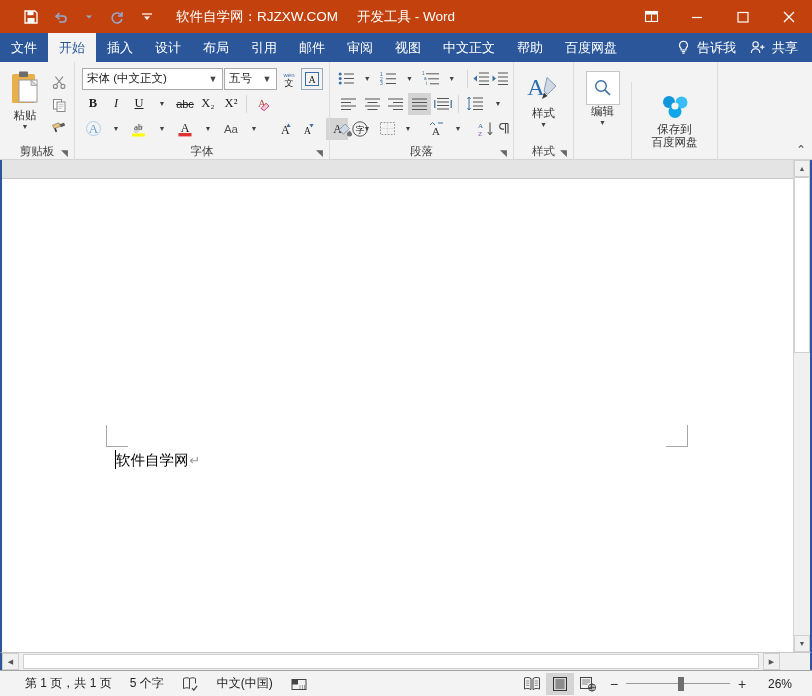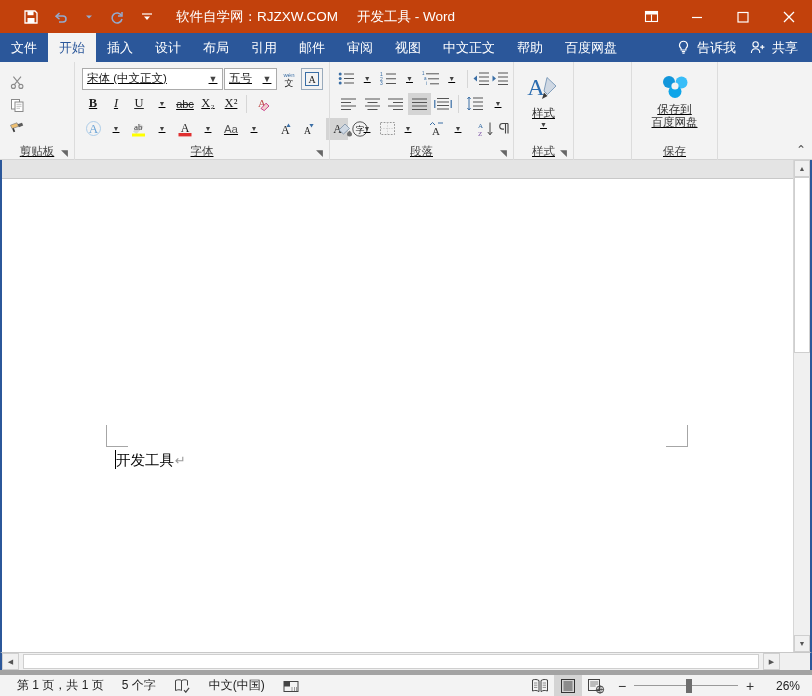--- a/index.html
+++ b/index.html
@@ -104,21 +104,20 @@
     background: #f3f3f3;
     border-bottom: 1px solid #d4d4d4;
     display: flex;
     position: relative;
   }
   .rgroup {
     display: flex; flex-direction: column;
     position: relative;
     height: 98px;
     padding-top: 3px;
-    text-decoration: underline;
   }
   .rgroup + .rgroup { border-left: 1px solid #dcdcdc; }
   .rgroup-body {
     flex: 1;
     display: flex;
     align-items: flex-start;
     padding: 2px 4px 0 4px;
   }
   .rgroup-title {
     height: 17px;
@@ -187,21 +186,21 @@
   .grp-para { width: 184px; }
   .pbtn {
     width: 23px; height: 22px;
     display: flex; align-items: center; justify-content: center;
   }
   .pbtn.sel { background: #d4d4d4; }
 
   
   .grp-styles { width: 60px; }
   .grp-edit { width: 58px; }
-  .grp-save { width: 86px; }
+  .grp-save { width: 86px; margin-top: 20px; }
   .big-btn {
     width: 100%;
     display: flex; flex-direction: column; align-items: center;
     padding-top: 4px;
   }
   .big-btn-lbl { font-size: 11.5px; color: #333; line-height: 13px; text-align: center; }
   .edit-icon-box {
     width: 34px; height: 34px;
     border: 1px solid #c6c6c6; background: #fff;
     display: flex; align-items: center; justify-content: center;
@@ -305,24 +304,24 @@
     height: 100%;
     background: #ffffff;
     border: 1px solid #cfcfcf;
   }
   .hs-spacer { width: 30px; background: #f0f0f0; }
 
   
   .statusbar {
     height: 26px; flex: 0 0 26px;
     background: #f3f3f3;
-    border-top: 5px solid #a3a3a3;
+    border-top: 1px solid #a3a3a3;
     display: flex; align-items: center;
     font-size: 12px; color: #222;
-    padding: 0 8px;
+    padding: 0 16px;
   }
   .sb-item {
     display: flex; align-items: center;
     padding: 0 9px;
     height: 22px;
     white-space: nowrap;
   }
   .sb-right { margin-left: auto; display: flex; align-items: center; gap: 0px; }
   .view-btn {
     width: 28px; height: 22px;
@@ -443,20 +442,32 @@
         </span>
         <span>共享</span>
       </div>
     </div>
   </div>
 
   <div class="ribbon">
 
     <div class="rgroup grp-clipboard">
       <div class="rgroup-body">
+        <div class="paste-big">
+          <span>
+            <svg width="36" height="38" viewBox="0 0 36 38">
+              <rect x="5" y="4" width="23" height="29" rx="1.5" fill="#e8b04b"></rect>
+              <rect x="12" y="1.5" width="9" height="5.5" rx="1" fill="#6d6d6d"></rect>
+              <rect x="12" y="10" width="18" height="22" fill="#ffffff" stroke="#9a9a9a" stroke-width="1"></rect>
+              <path d="M24 10l6 5.5h-6z" fill="#d8d8d8" stroke="#9a9a9a" stroke-width="0.8"></path>
+            </svg>
+          </span>
+          <span class="paste-label">粘贴</span>
+          <span class="caret-sm">▼</span>
+        </div>
         <div class="clip-small-col">
           <div class="clip-small-btn">
             <span>
               <svg width="15" height="15" viewBox="0 0 15 15">
                   <circle cx="3.4" cy="11.4" r="2" fill="none" stroke="#8a8a8a" stroke-width="1.1"></circle>
                   <circle cx="10.9" cy="11.4" r="2" fill="none" stroke="#8a8a8a" stroke-width="1.1"></circle>
                   <path d="M4.2 9.8 11 1.6M10.1 9.8 3.4 1.6" stroke="#8a8a8a" stroke-width="1.1"></path>
                 </svg>
             </span>
           </div>
@@ -744,20 +755,32 @@
           <span class="caret-sm">▼</span>
         </div>
       </div>
       <div class="rgroup-title">
         <span>样式</span>
         <span class="dlg-launcher">◥</span>
       </div>
     </div>
 
     <div class="rgroup grp-edit">
+      <div class="rgroup-body">
+        <div class="big-btn">
+          <span class="edit-icon-box">
+            <svg width="20" height="20" viewBox="0 0 20 20">
+                <circle cx="8" cy="8" r="5.3" fill="none" stroke="#3a6ea5" stroke-width="1.4"></circle>
+                <path d="M11.9 11.9 17 17" stroke="#3a6ea5" stroke-width="1.6"></path>
+              </svg>
+          </span>
+          <span class="big-btn-lbl">编辑</span>
+          <span class="caret-sm">▼</span>
+        </div>
+      </div>
       <div class="rgroup-title">
         <span></span>
       </div>
     </div>
 
     <div class="rgroup grp-save">
       <div class="rgroup-body">
         <div class="big-btn">
           <span>
             <svg width="38" height="32" viewBox="0 0 38 32">
@@ -784,21 +807,21 @@
   </div>
 
   <div class="docwrap">
     <div class="doccol">
       <div class="ruler-band"></div>
       <div class="page">
         <div class="margin-mark tl"></div>
         <div class="margin-mark tr"></div>
         <div class="caret"></div>
         <div class="doctext">
-          <span>开发工具</span>
+          <span>软件自学网</span>
           <span class="pilcrow">↵</span>
         </div>
       </div>
     </div>
     <div class="vscroll">
       <div class="vs-arrow">▲</div>
       <div class="vs-track">
         <div class="vs-thumb"></div>
       </div>
       <div class="vs-arrow">▼</div>

